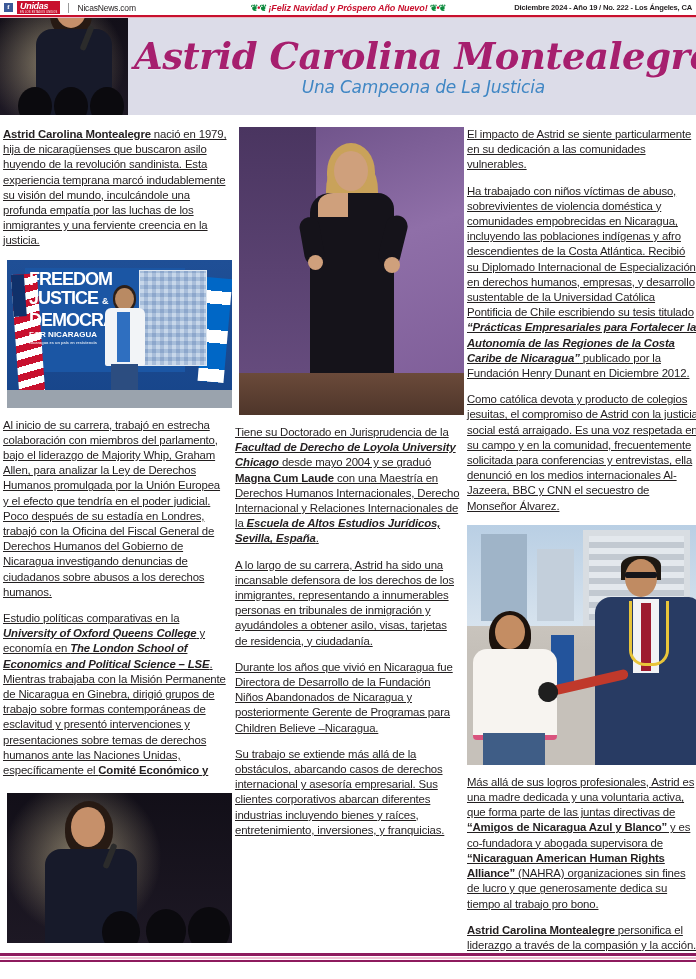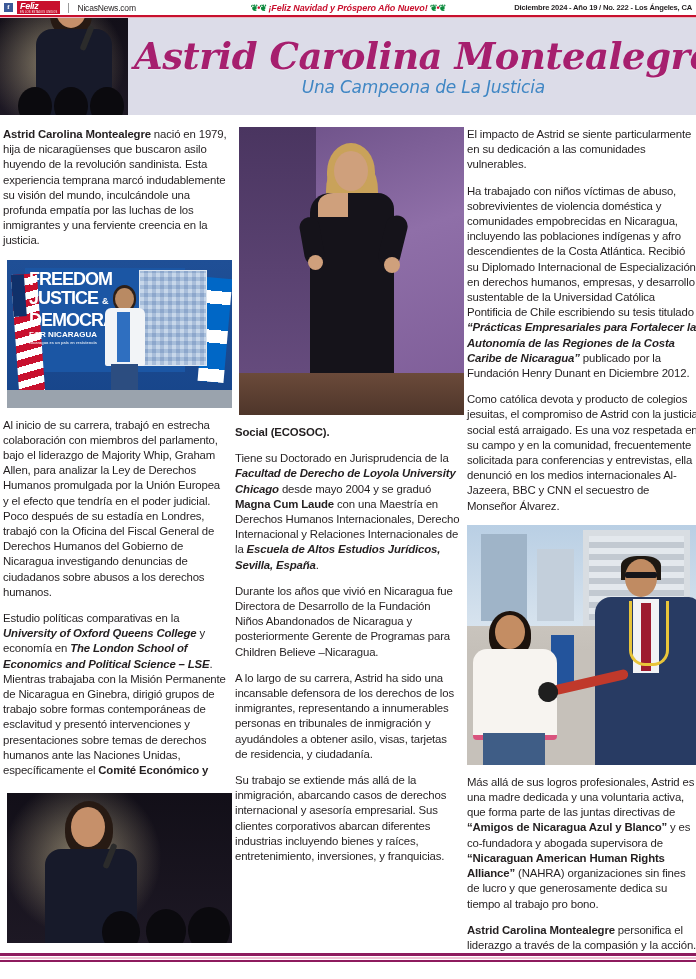--- a/index.html
+++ b/index.html
@@ -95,21 +95,21 @@
 
   
   .content{
     position:absolute;
     top:127px;left:0;right:0;bottom:26px;
     display:flex;
     gap:0;
     padding:0 3px;
     box-sizing:border-box;
   }
-  .col{width:225px;flex:0 0 225px;position:relative;}
+  .col{width:225px;flex:0 0 225px;position:relative;text-decoration:underline;}
   .col + .col{margin-left:7px;}
   p{
     margin:0 0 11px 0;
     font-size:11.4px;
     line-height:15.2px;
     color:#231f20;
     text-align:left;
     font-family:"Liberation Sans",sans-serif;
     letter-spacing:-.15px;
   }
@@ -237,21 +237,21 @@
     margin-top:5px;letter-spacing:-.1px;
   }
 </style>
 </head>
 <body>
 
 <div class="topbar">
   <div class="topbar-left">
     <span class="fb-chip">f</span>
     <span class="nicas-logo">
-      <span>Feliz</span>
+      <span>Unidas</span>
       <span class="sub">EN LOS ESTADOS UNIDOS</span>
     </span>
     <span class="divider-v"></span>
     <span class="site-url">NicasNews.com</span>
   </div>
   <div class="topbar-center">
     <span class="holly">❦<span class="berry">•</span>❦</span>
     <span>¡Feliz Navidad y Próspero Año Nuevo!</span>
     <span class="holly">❦<span class="berry">•</span>❦</span>
   </div>
@@ -345,25 +345,24 @@
         <span class="dress"></span>
           <span class="shoulder"></span>
         <span class="armR"></span>
           <span class="handR"></span>
         <span class="armL"></span>
           <span class="handL"></span>
       </div>
       <div class="sp-floor"></div>
     </div>
 
-    <p><b>Social (ECOSOC).</b></p>
     <p><span>Tiene su Doctorado en Jurisprudencia de la </span><i class="bi">Facultad de Derecho de Loyola University Chicago</i><span> desde mayo 2004 y se graduó </span><b>Magna Cum Laude</b><span> con una Maestría en Derechos Humanos Internacionales, Derecho Internacional y Relaciones Internacionales de la </span><i class="bi">Escuela de Altos Estudios Jurídicos, Sevilla, España</i><span>.</span></p>
+    <p>A lo largo de su carrera, Astrid ha sido una incansable defensora de los derechos de los inmigrantes, representando a innumerables personas en tribunales de inmigración y ayudándoles a obtener asilo, visas, tarjetas de residencia, y ciudadanía.</p>
     <p>Durante los años que vivió en Nicaragua fue Directora de Desarrollo de la Fundación Niños Abandonados de Nicaragua y posteriormente Gerente de Programas para Children Believe –Nicaragua.</p>
-    <p>A lo largo de su carrera, Astrid ha sido una incansable defensora de los derechos de los inmigrantes, representando a innumerables personas en tribunales de inmigración y ayudándoles a obtener asilo, visas, tarjetas de residencia, y ciudadanía.</p>
-    <p>Su trabajo se extiende más allá de la inmigración, abarcando casos de derechos internacional y asesoría empresarial. Sus clientes corporativos abarcan diferentes industrias incluyendo bienes y raíces, entretenimiento, inversiones, y franquicias.</p>
+    <p>Su trabajo se extiende más allá de la obstáculos, abarcando casos de derechos internacional y asesoría empresarial. Sus clientes corporativos abarcan diferentes industrias incluyendo bienes y raíces, entretenimiento, inversiones, y franquicias.</p>
   </div>
 
   <div class="col" style="width:232px;flex:0 0 232px;">
     <p>El impacto de Astrid se siente particularmente en su dedicación a las comunidades  vulnerables.</p>
     <p><span>Ha trabajado con niños víctimas de abuso, sobrevivientes de violencia doméstica y comunidades empobrecidas en Nicaragua, incluyendo las poblaciones indígenas y afro descendientes de la Costa Atlántica. Recibió su Diplomado Internacional de Especialización en derechos humanos, empresas, y desarrollo sustentable de la Universidad Católica Pontificia de Chile escribiendo su tesis titulado </span><i class="bi">“Prácticas Empresariales para Fortalecer la Autonomía de las Regiones de la Costa Caribe de Nicaragua”</i><span> publicado por la Fundación Henry Dunant en Diciembre 2012.</span></p>
     <p>Como católica devota y producto de colegios jesuitas, el compromiso de Astrid con la justicia social está arraigado. Es una voz respetada en su campo y en la comunidad, frecuentemente solicitada para conferencias y entrevistas, ella denunció en los medios internacionales Al-Jazeera, BBC y CNN el secuestro de Monseñor Álvarez.</p>
 
     <div class="photo ph-interview">
       <div class="iv-sky"></div>
       <div class="iv-bld1"></div>

